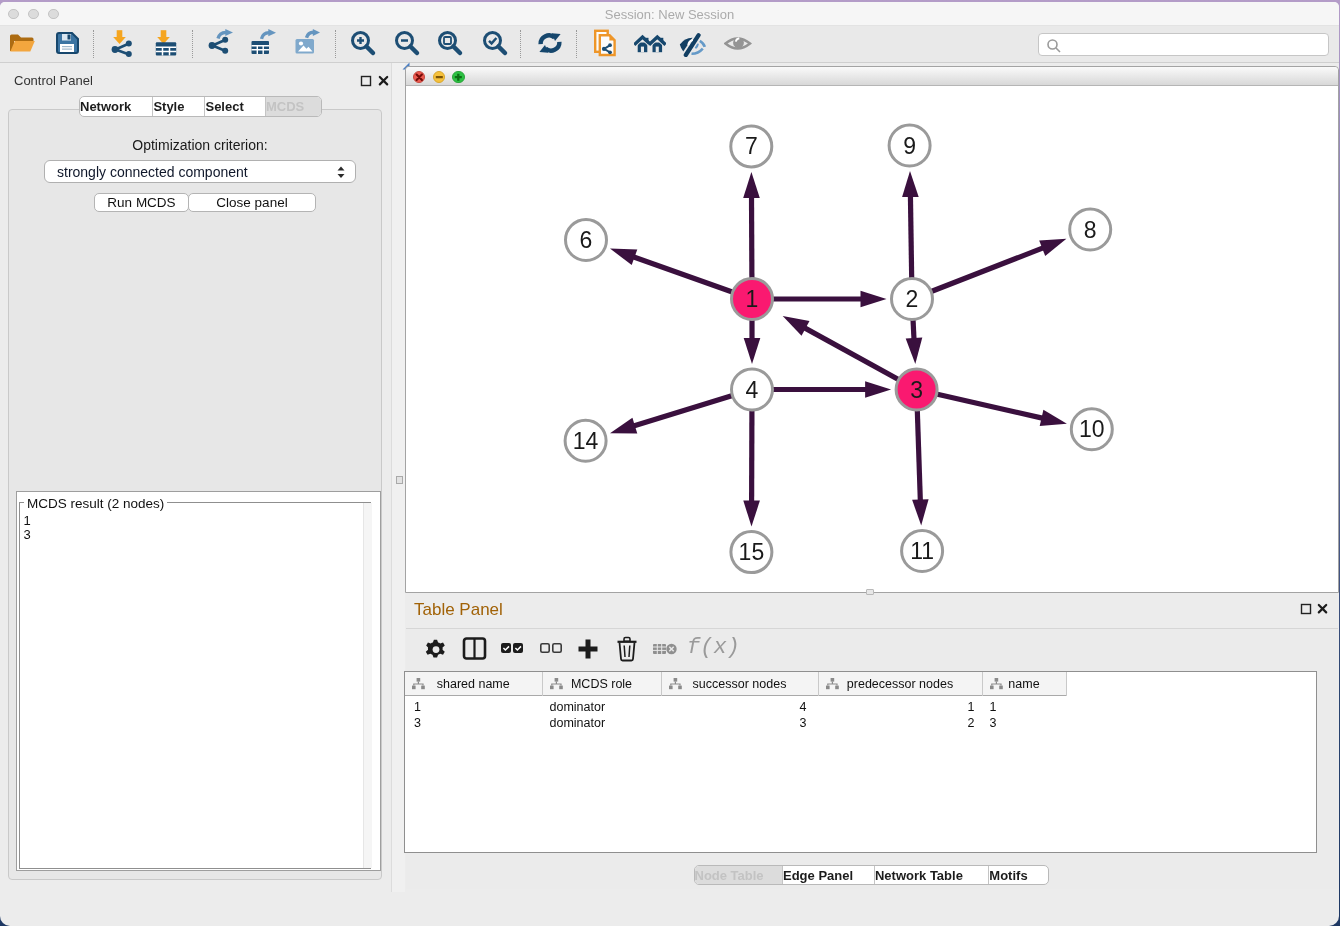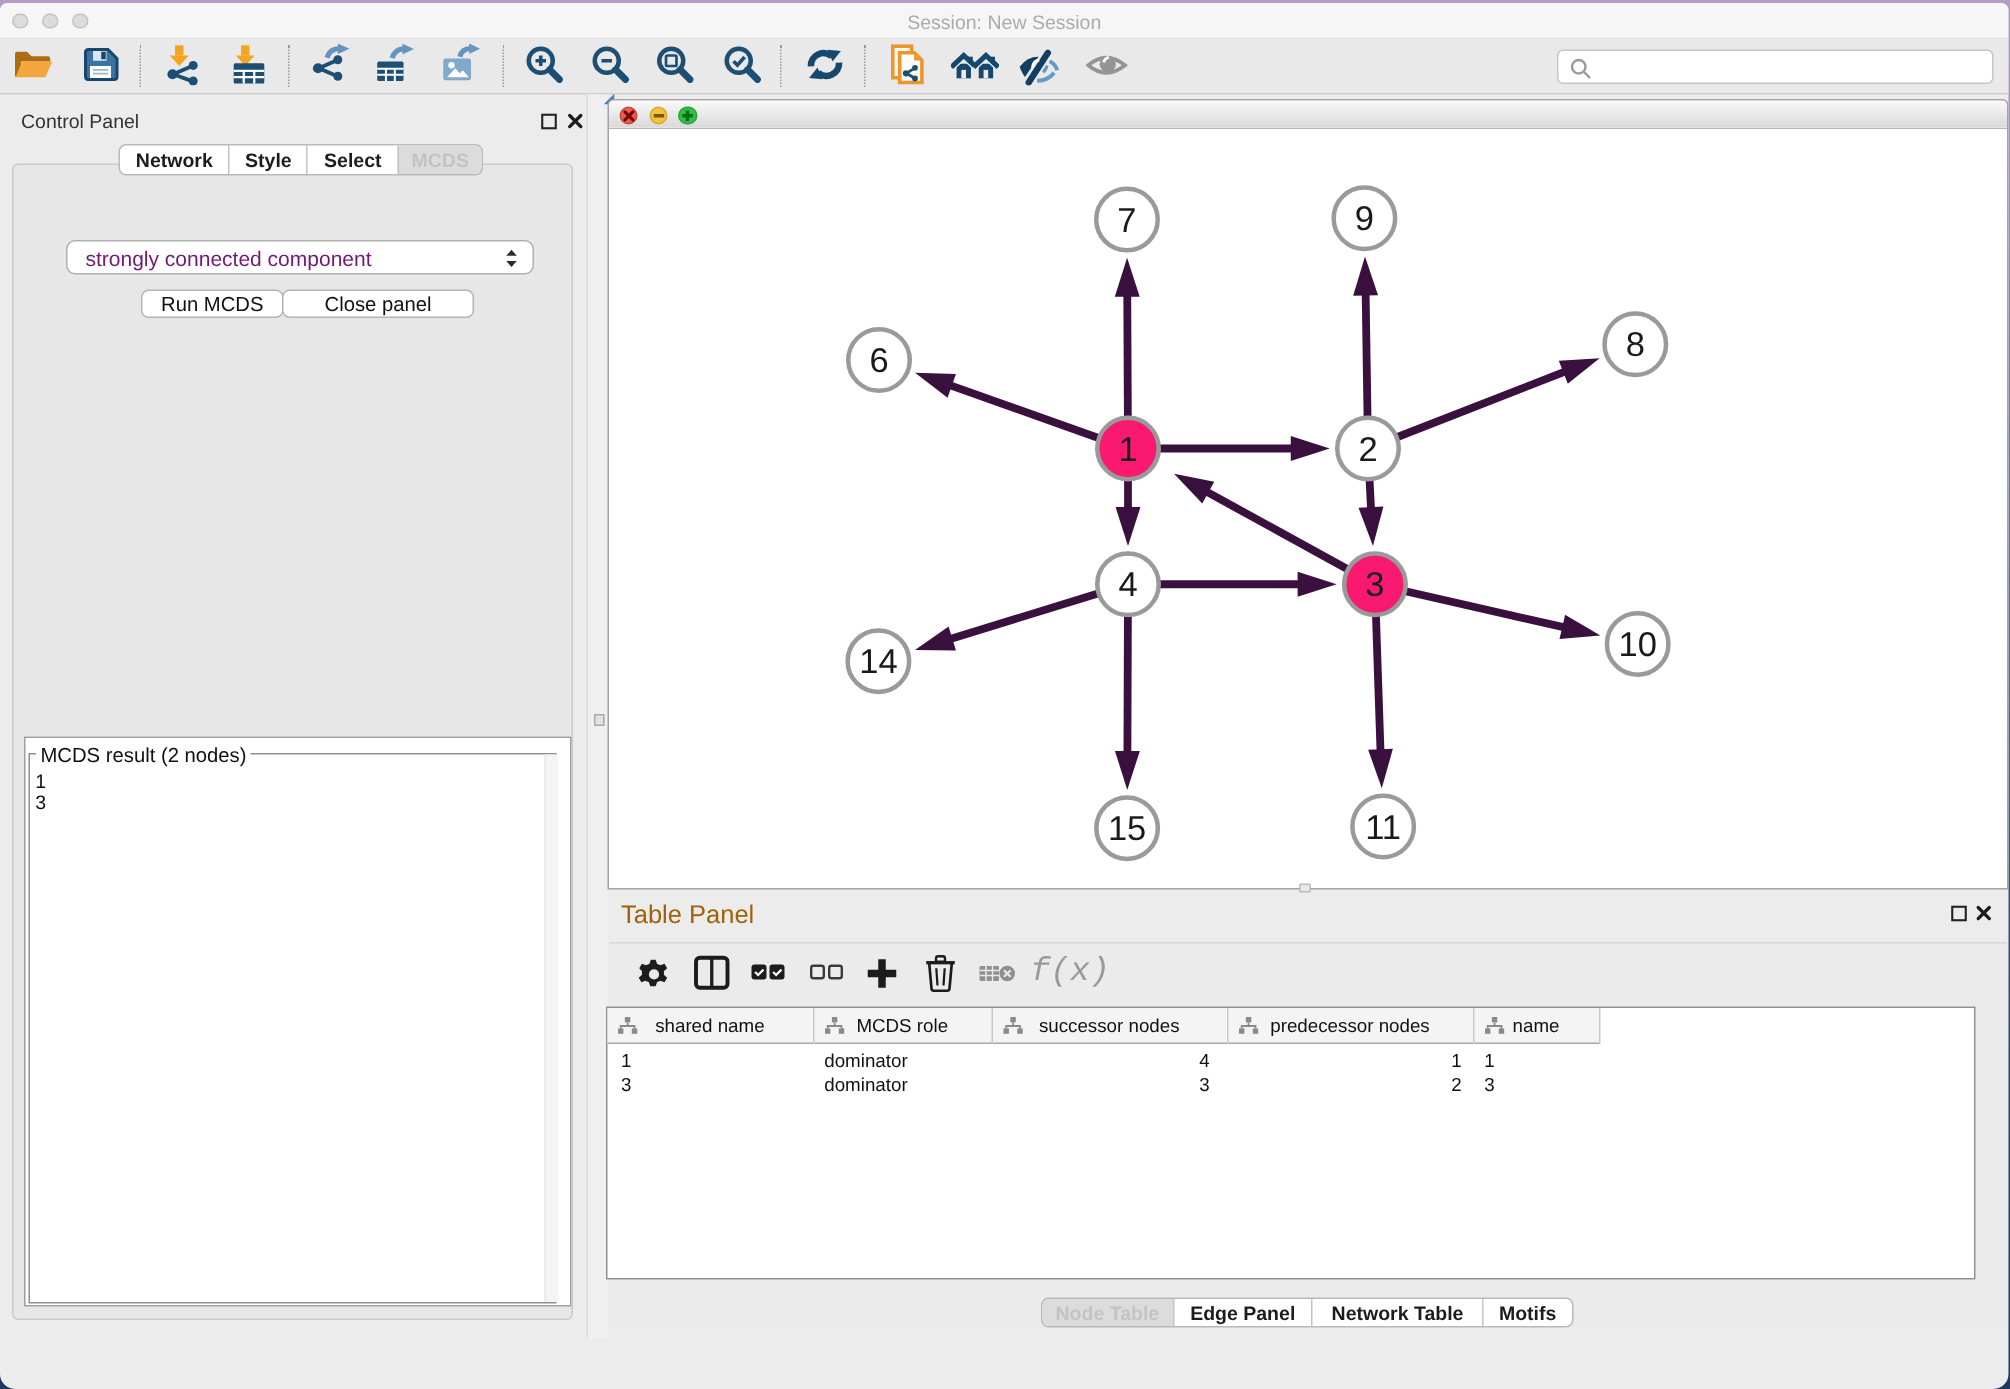--- a/index.html
+++ b/index.html
@@ -10,25 +10,25 @@
 #titlebar .t{position:absolute;left:0;right:0;top:5px;text-align:center;font-size:13px;color:#ababab}
 .tl{position:absolute;top:6.5px;width:10.5px;height:10.5px;border-radius:50%;background:#dcdcdc;border:1.2px solid #c4c4c4}
 #toolbar{position:absolute;left:0;top:24px;width:100%;height:37px;background:#e9e9e9;border-bottom:1px solid #cfcfcf}
 .sep{position:absolute;top:4px;height:28px;width:0;border-left:1px dotted #9a9a9a}
 .ticon{position:absolute;top:3px}
 #search{position:absolute;left:1038px;top:7px;width:291px;height:23px;background:#fff;border:1px solid #c6c6c6;border-radius:4px}
 
 #cp-title{position:absolute;left:14px;top:71px;font-size:13px;color:#333}
 #cp-pane{position:absolute;left:8px;top:107px;width:374px;height:771px;background:#e7e7e7;border:1px solid #c9c9c9;border-radius:4px}
 .seg{position:absolute;display:flex;border:1px solid #b9b9b9;border-radius:5px;overflow:hidden;background:#fff}
-.seg div{font-size:13px;font-weight:600;color:#1c1c1c;text-align:center;padding-top:1.5px;height:100%;border-left:1px solid #c4c4c4}
+.seg div{font-size:13px;font-weight:600;color:#1c1c1c;text-align:left;padding-top:1.5px;height:100%;border-left:1px solid #c4c4c4}
 .seg div:first-child{border-left:none}
 .seg .on{background:#dcdcdc;color:#c3c3c3}
 #opt-label{position:absolute;left:8px;top:134.5px;width:384px;text-align:center;font-size:14px;color:#1a1a1a}
-#combo{position:absolute;left:44px;top:158px;width:312px;height:23px;background:#fff;border:1px solid #b0b0b0;border-radius:6px;font-size:14px;color:#701a75;padding:3px 0 0 12px}
+#combo{position:absolute;left:44px;top:158px;width:312px;height:23px;background:#fff;border:1px solid #b0b0b0;border-radius:6px;font-size:14px;color:#0f172a;padding:3px 0 0 12px}
 .btn{position:absolute;height:19px;background:#fff;border:1px solid #b4b4b4;border-radius:5px;font-size:13.5px;color:#111;text-align:center;padding-top:1px}
 #resbox{position:absolute;left:16px;top:489px;width:365px;height:380px;background:#fff;border:1px solid #9e9e9e}
 #restitle{position:absolute;left:2px;top:10px;width:352px;height:367px;border:1px solid #8f8f8f}
 #reslabel{position:absolute;left:4px;top:-7px;background:#fff;font-size:13.5px;color:#111;padding:0 3px}
 #resscroll{position:absolute;right:8px;top:11px;width:9px;height:365px;background:#f5f5f5;border-left:1px solid #e6e6e6}
 
 #split{position:absolute;left:391px;top:61px;width:14px;height:829px;background:#f0f0f0;border-left:1px solid #dcdcdc}
 #grip{position:absolute;left:396px;top:474px;width:7px;height:8px;background:#e2e2e2;border:1px solid #a9a9a9}
 
 #net{position:absolute;left:404.5px;top:64px;width:934.5px;height:527px;background:#fff;border:1px solid #a3a3a3;border-radius:4px 4px 0 0}
@@ -199,20 +199,21 @@
  <svg class="abs" style="left:377px;top:72px" width="13" height="13">
       <path d="M2.8 3 L10.2 10.4 M10.2 3 L2.8 10.4" stroke="#1c1c1c" stroke-width="2.2" stroke-linecap="round"></path>
     </svg>
  <div id="cp-pane"></div>
  <div class="seg" style="left:79px;top:94px;width:243px;height:21px">
   <div style="width:73px">Network</div>
       <div style="width:52.5px">Style</div>
       <div style="width:61px">Select</div>
       <div class="on" style="width:56.5px">MCDS</div>
  </div>
+ <div id="opt-label">Optimization criterion:</div>
  <div id="combo">strongly connected component<svg class="abs" style="right:8px;top:3.5px" width="12" height="15">
         <path d="M2.5 5.5 L6 1.5 L9.5 5.5 Z M2.5 9 L6 13 L9.5 9 Z" fill="#2b2b2b"></path>
       </svg></div>
  <div class="btn" style="left:94px;top:190.5px;width:95px">Run MCDS</div>
  <div class="btn" style="left:188px;top:190.5px;width:128px">Close panel</div>
  <div id="resbox">
   <div id="restitle">
         <div id="reslabel">MCDS result (2 nodes)</div>
       </div>
   <div id="resscroll"></div>

